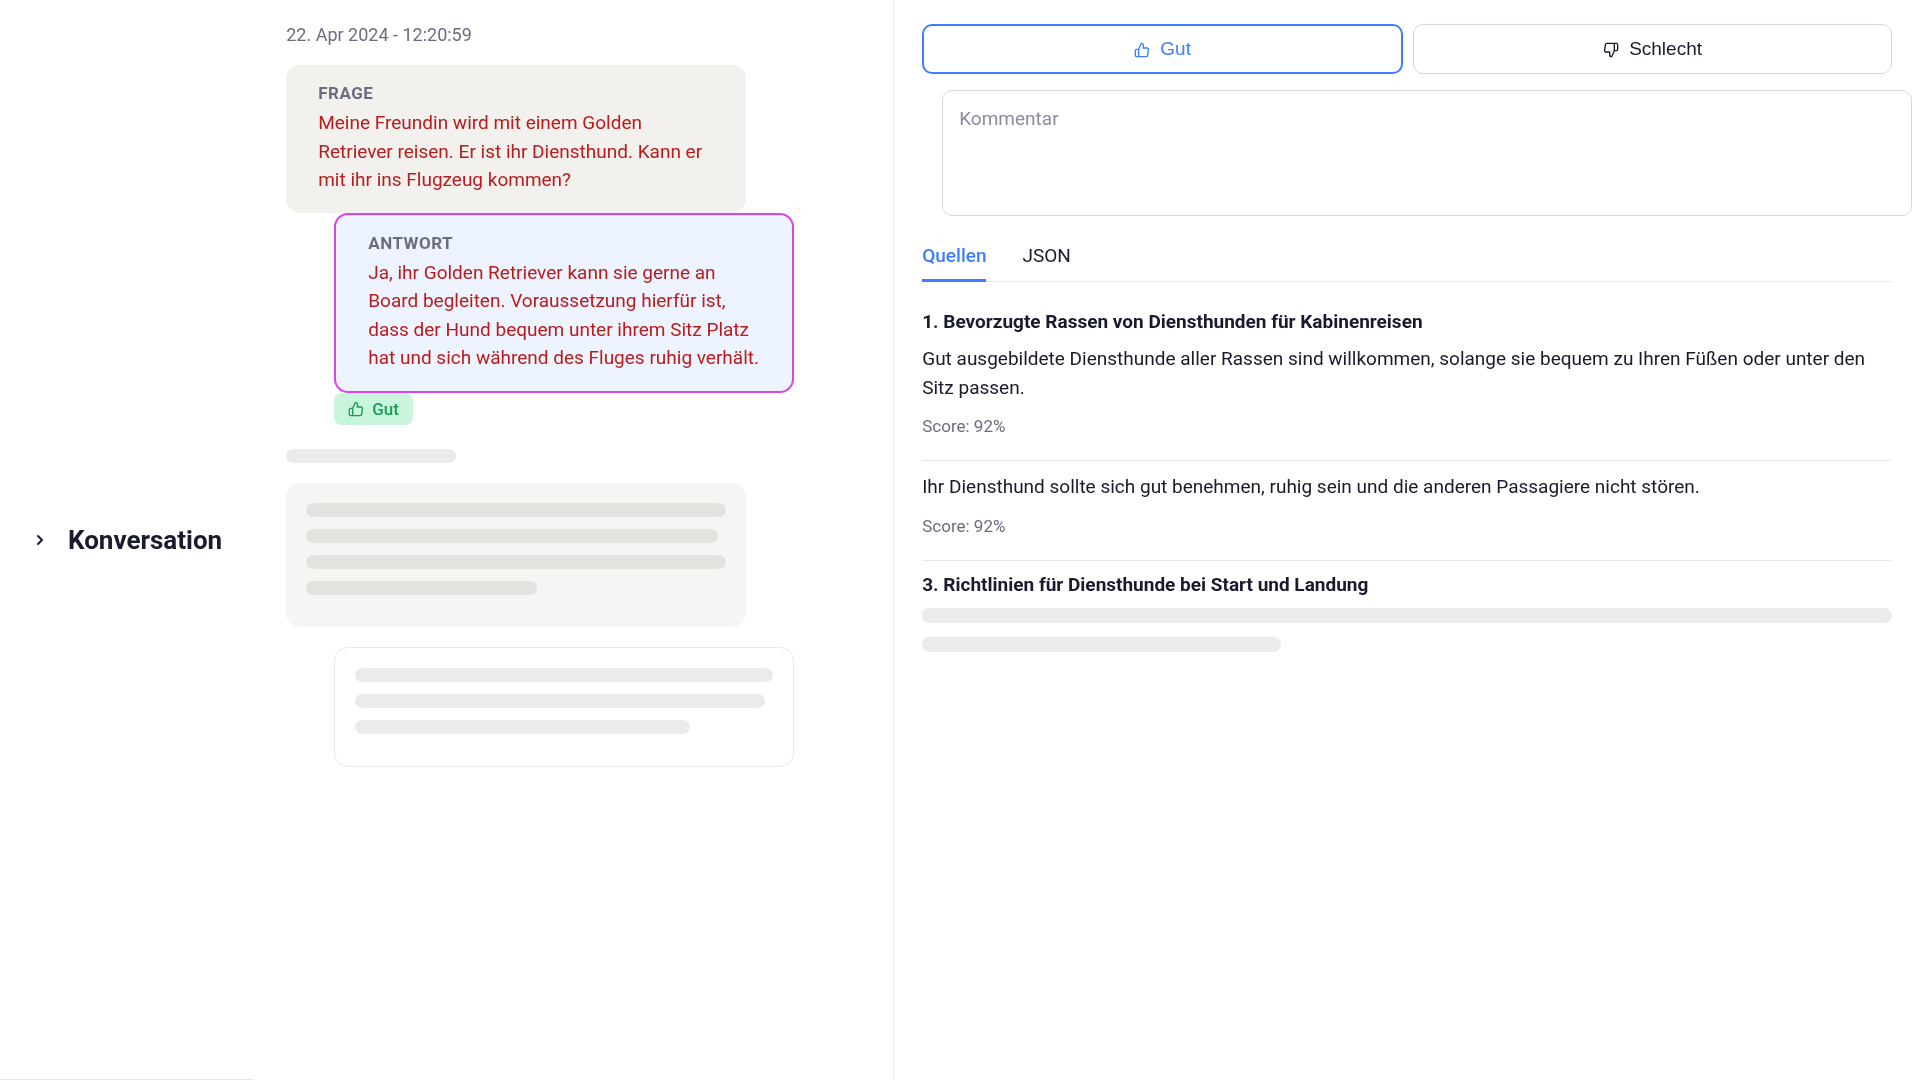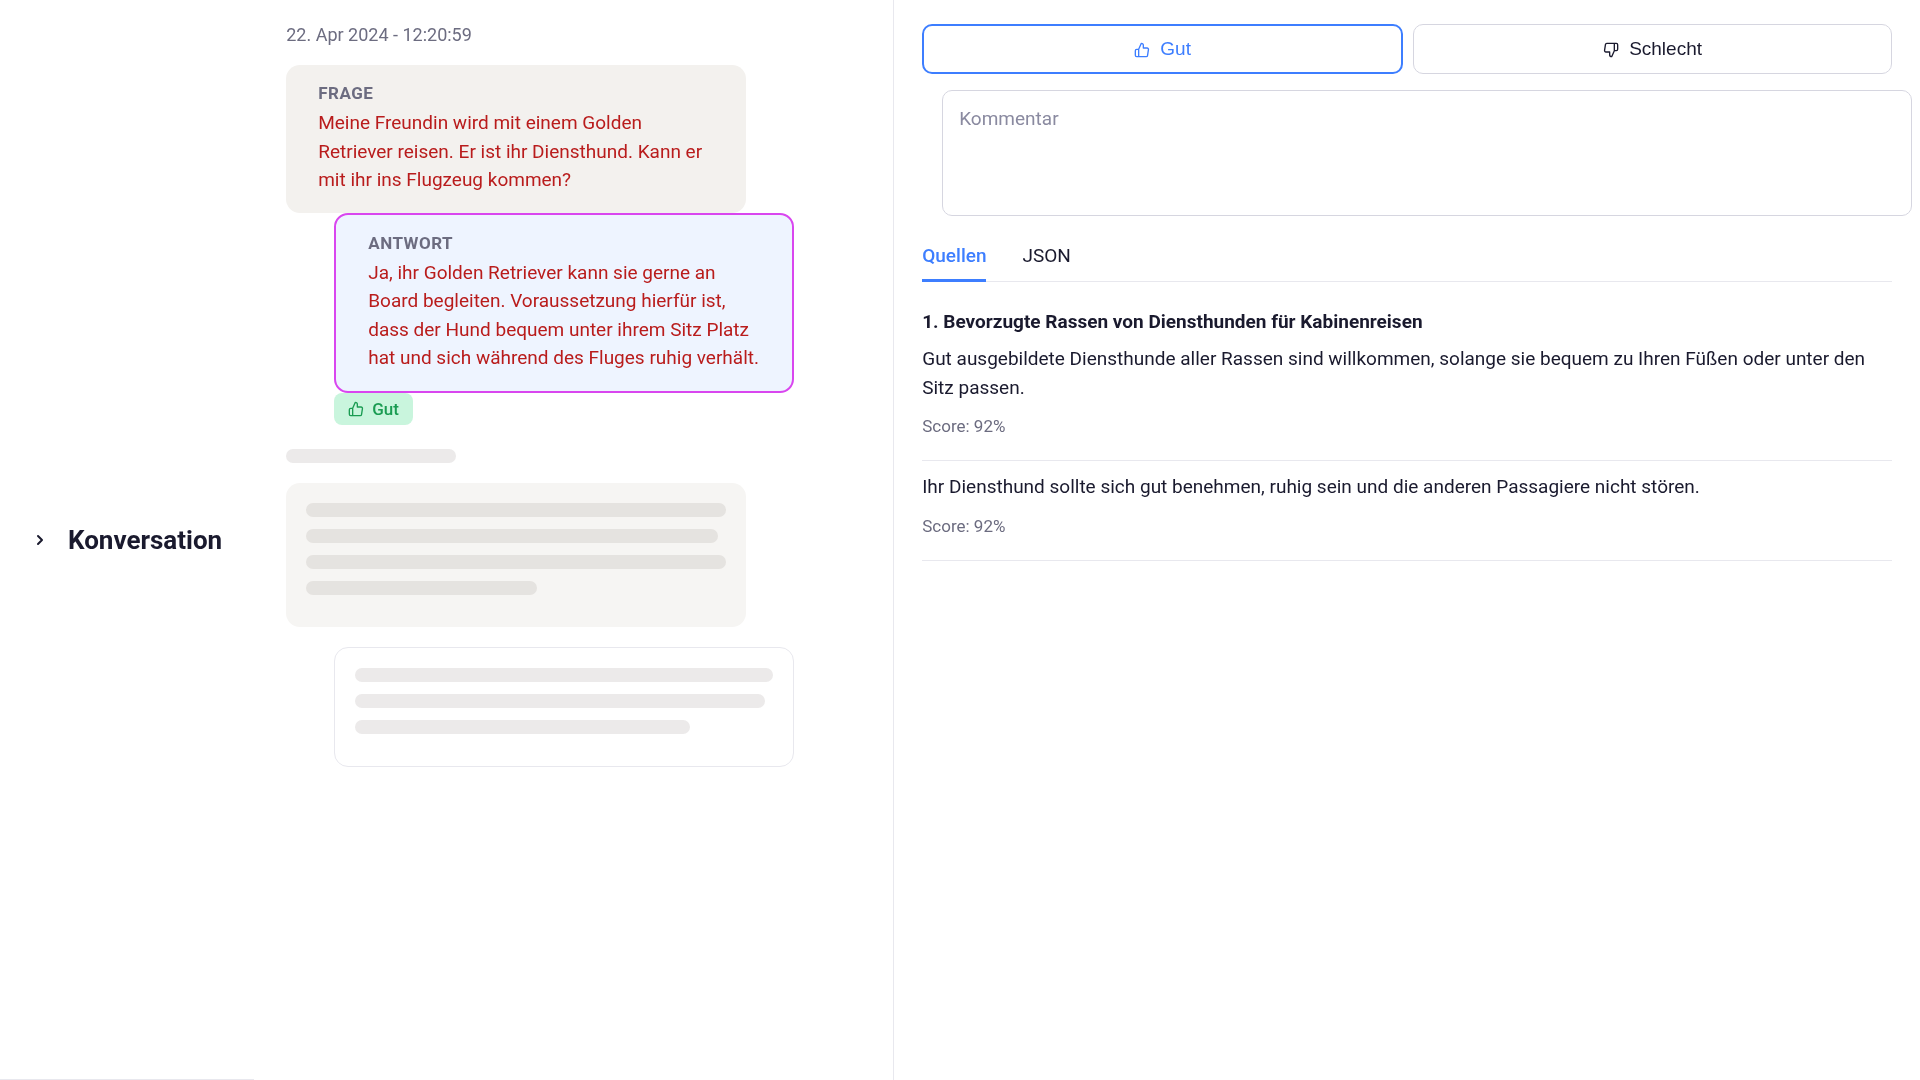--- a/index.html
+++ b/index.html
@@ -308,15 +308,22 @@
         <div class="source-title">1. Bevorzugte Rassen von Diensthunden für Kabinenreisen</div>
         <div class="source-body">Gut ausgebildete Diensthunde aller Rassen sind willkommen, solange sie bequem zu Ihren Füßen oder unter den Sitz passen.</div>
         <div class="source-score">Score: 92%</div>
       </div>
 
       <div class="source">
         <div class="source-body">Ihr Diensthund sollte sich gut benehmen, ruhig sein und die anderen Passagiere nicht stören.</div>
         <div class="source-score">Score: 92%</div>
       </div>
 
+      <div>
+        <div class="source-title">3. Richtlinien für Diensthunde bei Start und Landung</div>
+        <div class="source-skel">
+          <div class="skeleton-line" style="width:100%; height:15px;"></div>
+          <div class="skeleton-line" style="width:37%; height:15px;"></div>
+        </div>
+      </div>
     </div>
   </div>
 </div>
 
 </body></html>

